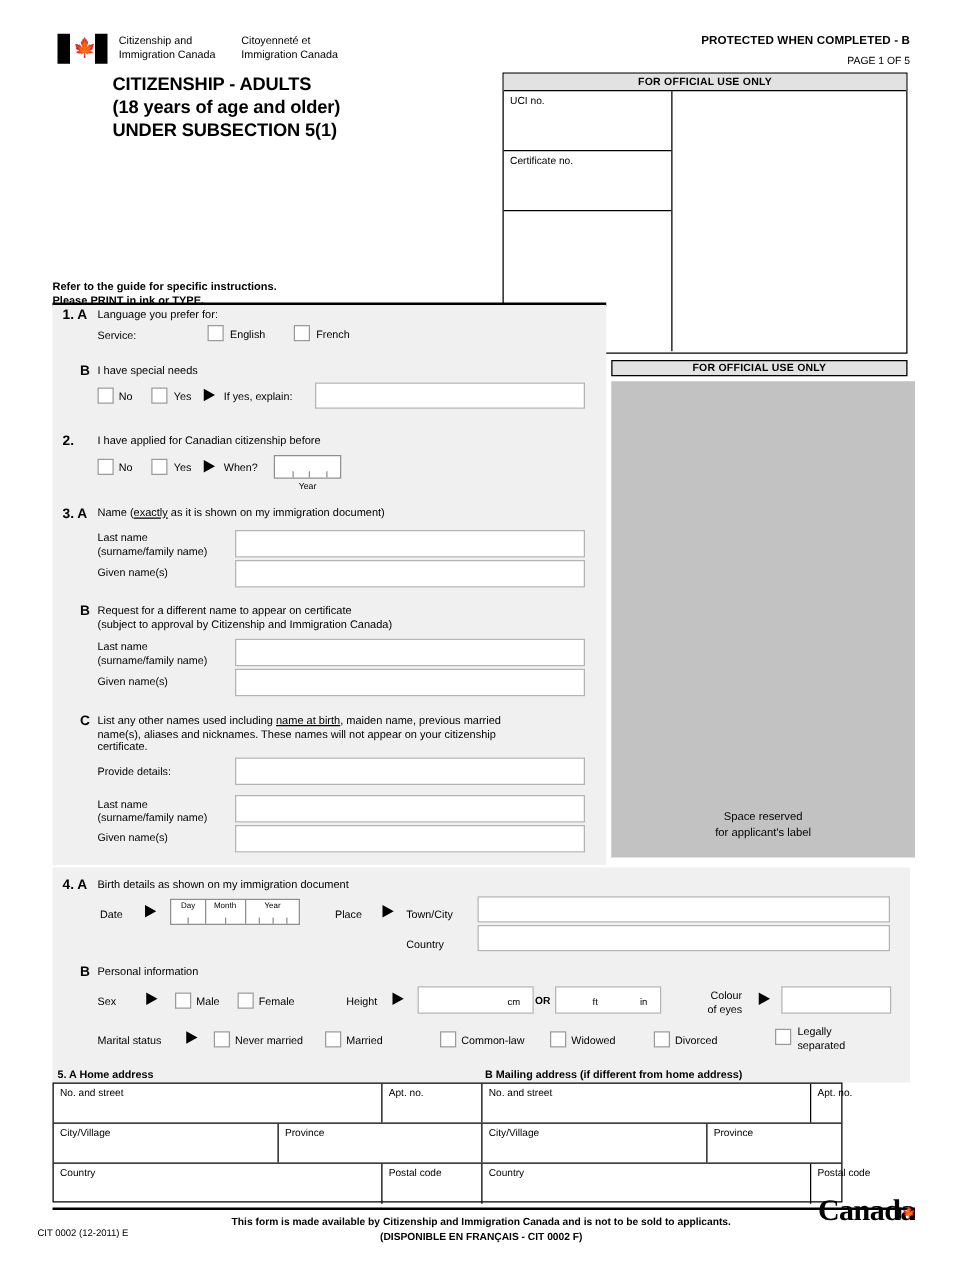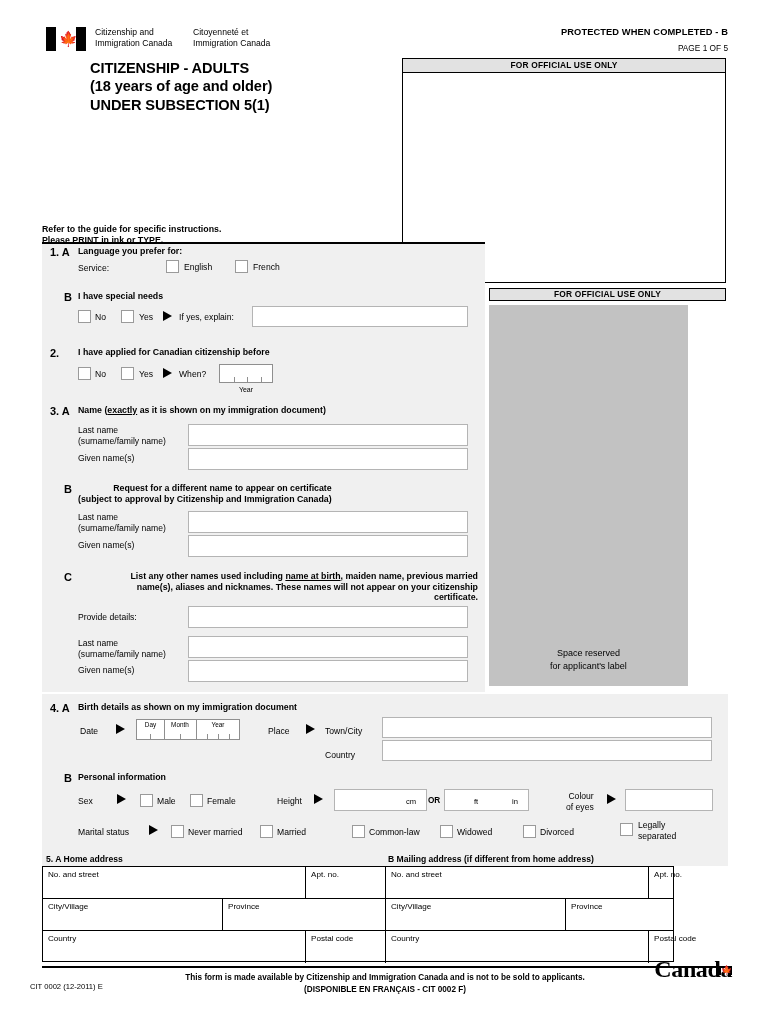--- a/index.html
+++ b/index.html
@@ -37,36 +37,36 @@
   .ou-body{position:relative;height:calc(100% - 14.6px);}
   .ou-left{position:absolute;left:0;top:0;width:135px;height:100%;border-right:1.4px solid #000;box-sizing:border-box;}
   .ou-cell{height:48px;border-bottom:1.4px solid #000;box-sizing:border-box;padding:3px 0 0 5px;font-size:8.2px;}
   .ou-cell.last{border-bottom:1.4px solid #000;}
   .ou-right{position:absolute;left:135px;top:0;right:0;height:100%;}
 
   
   .ou2{position:absolute;left:489px;top:288px;width:237px;height:13px;background:#e2e2e2;
     border:1.6px solid #000;box-sizing:border-box;font-size:8.4px;font-weight:bold;
     text-align:center;line-height:10px;letter-spacing:.2px;}
-  .labelspace{position:absolute;left:489px;top:305px;width:199px;height:381px;background:#c2c2c2;}
+  .labelspace{position:absolute;left:489px;top:305px;width:243px;height:381px;background:#c2c2c2;}
   .labelspace .lstxt{position:absolute;left:0;right:0;bottom:14px;text-align:center;font-size:9px;line-height:12.5px;}
 
   
   .note{position:absolute;left:46px;top:168px;width:483px;height:52px;border:1.6px solid #000;box-sizing:border-box;
     padding:5px 6px 0 8px;}
   .note .lbl{font-weight:bold;font-size:8.8px;float:left;margin-right:4px;}
   .note .txt{font-size:8.8px;line-height:11.6px;padding-left:34px;}
 
   .refer{position:absolute;left:42px;top:224px;font-size:8.8px;font-weight:bold;line-height:10.8px;}
   .rule{position:absolute;left:42px;top:242px;width:443px;height:2.6px;background:#000;}
 
   
   .form{position:absolute;left:42px;top:244px;width:443px;background:#f0f0f0;}
   .qn{position:absolute;font-weight:bold;font-size:11px;}
-  .qt{position:absolute;font-weight:bold;font-size:8.8px;line-height:10.6px;text-align:right;}
+  .qt{position:absolute;font-weight:normal;font-size:8.8px;line-height:10.6px;}
   .plain{position:absolute;font-size:8.6px;line-height:10.6px;}
 
   .cb{position:absolute;width:13px;height:13px;background:#fff;border:1px solid #9a9a9a;box-sizing:border-box;}
   .tri{position:absolute;width:0;height:0;border-left:9px solid #000;border-top:5.5px solid transparent;border-bottom:5.5px solid transparent;}
 
   .fld{position:absolute;background:#fff;border:1px solid #b4b4b4;box-sizing:border-box;}
 
   
   .comb{position:absolute;background:#fff;border:1px solid #8f8f8f;box-sizing:border-box;}
   .comb .tick{position:absolute;bottom:0;width:1px;background:#8f8f8f;}
@@ -114,20 +114,28 @@
 
   <div class="title">
     <div>CITIZENSHIP - ADULTS</div>
     <div>(18 years of age and older)</div>
     <div>UNDER SUBSECTION 5(1)</div>
   </div>
 
   <div class="ou-box">
     <div class="ou-head">FOR OFFICIAL USE ONLY</div>
     <div class="ou-body">
+      <div class="ou-left">
+        <div class="ou-cell">
+          <span>UCI no.</span>
+        </div>
+        <div class="ou-cell last">
+          <span>Certificate no.</span>
+        </div>
+      </div>
       <div class="ou-right"></div>
     </div>
   </div>
 
   <div class="ou2">FOR OFFICIAL USE ONLY</div>
   <div class="labelspace">
     <div class="lstxt">
       <div>Space reserved</div>
       <div>for applicant's label</div>
     </div>

